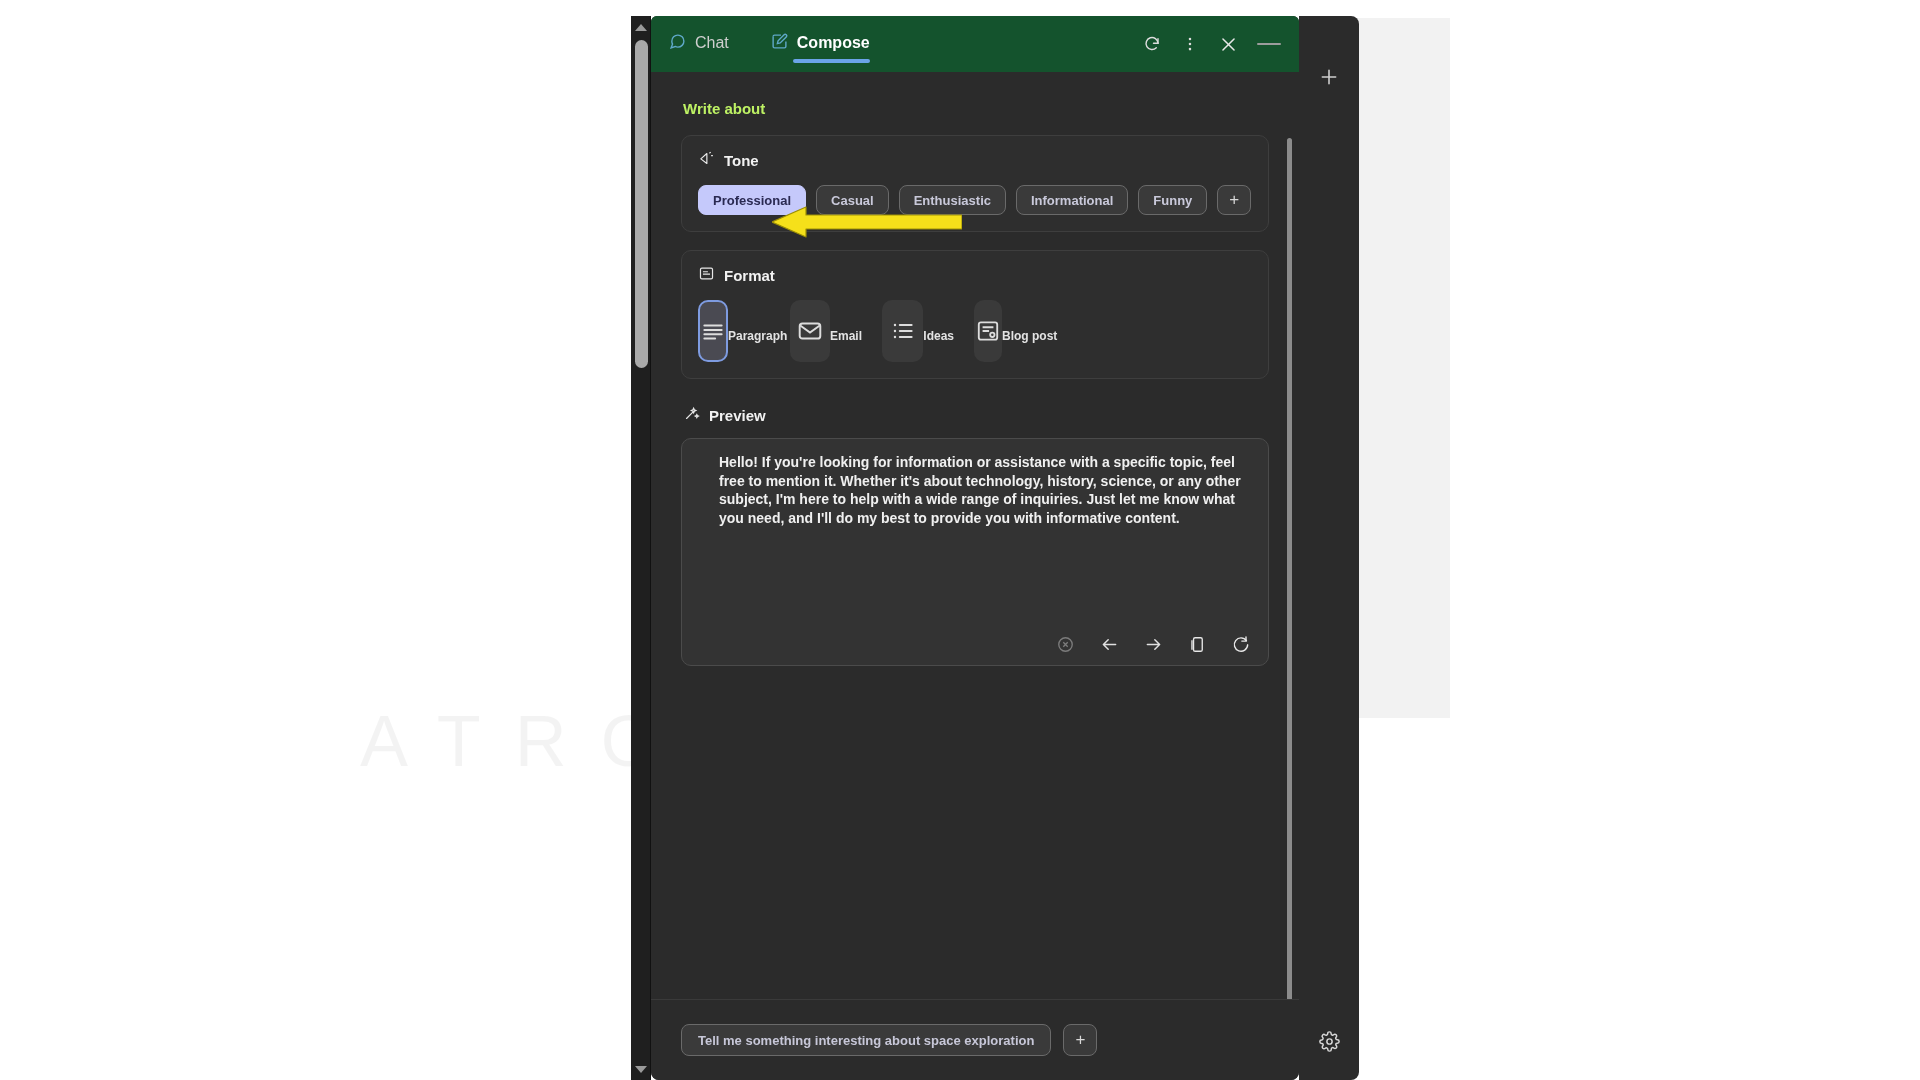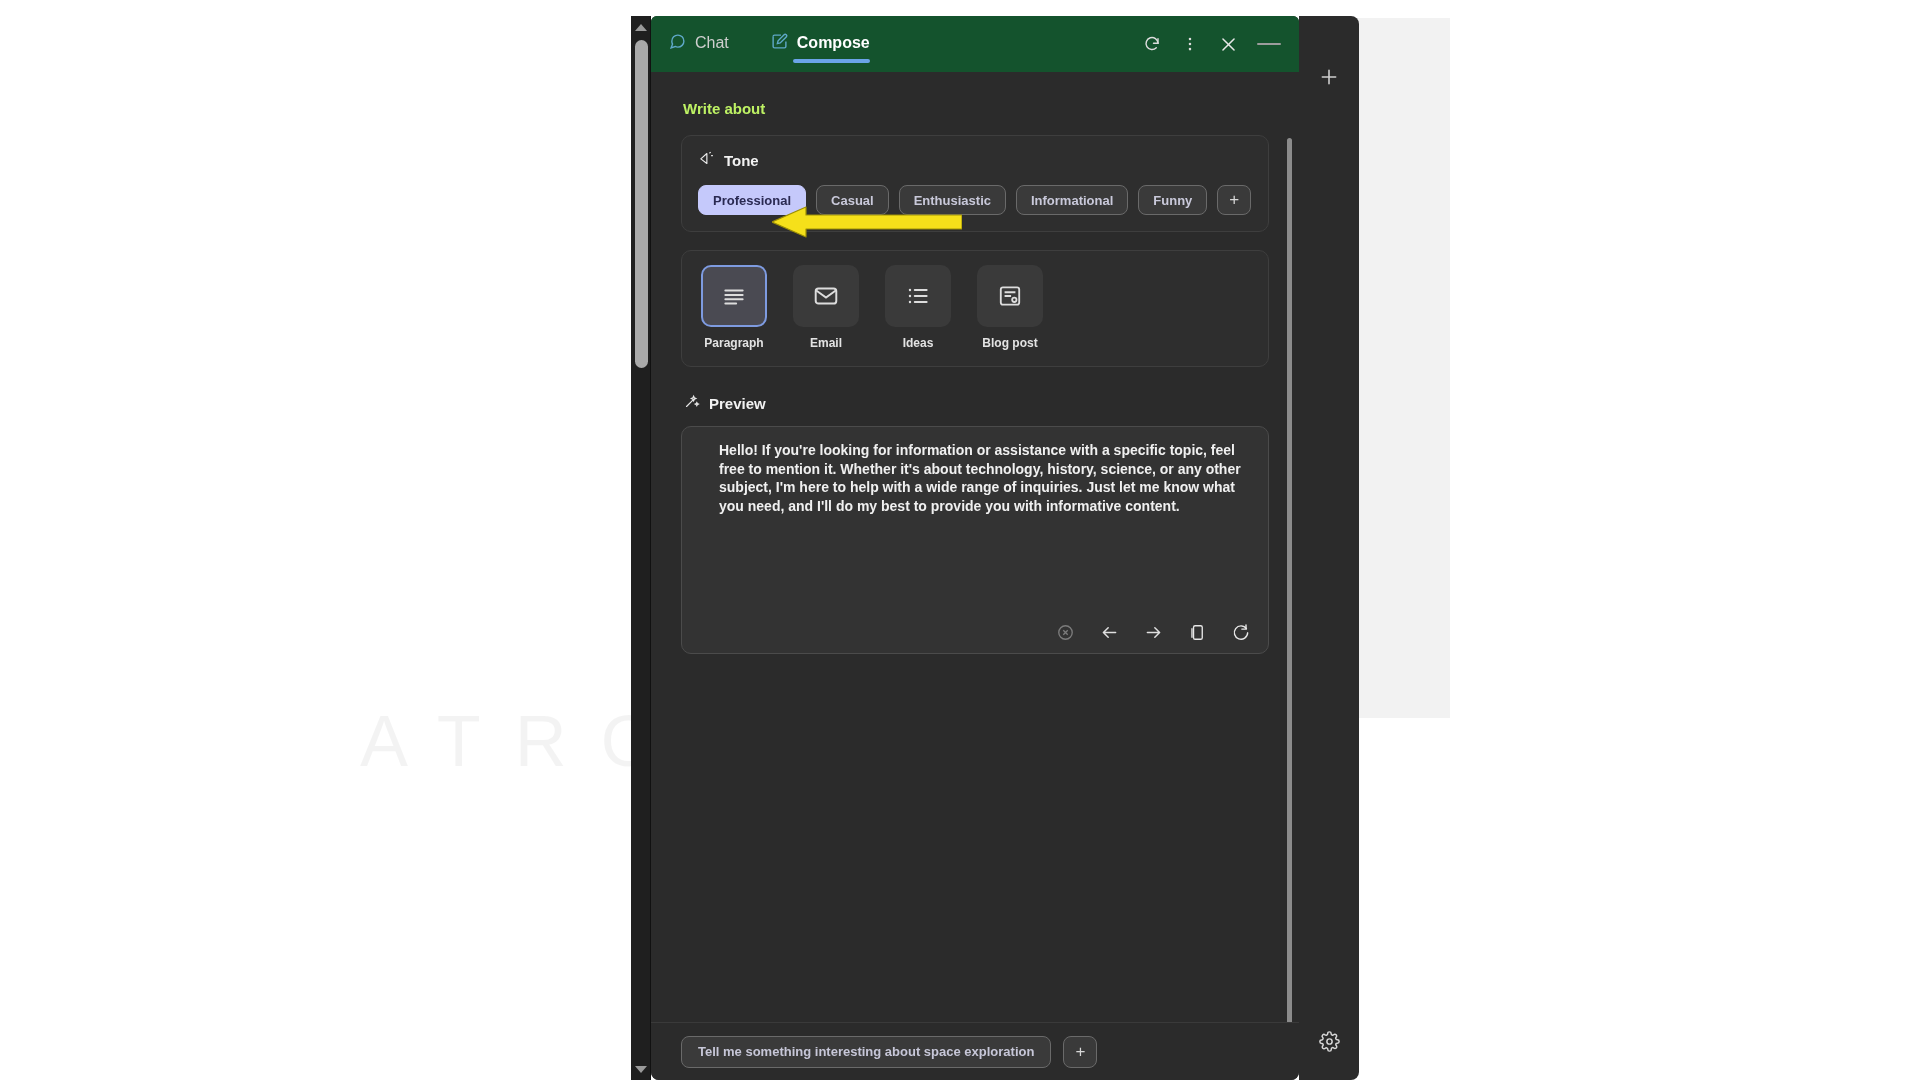--- a/index.html
+++ b/index.html
@@ -121,21 +121,21 @@
     height: 30px; padding: 0 14px; border-radius: 8px;
     display: inline-flex; align-items: center; justify-content: center;
     font-size: 13px; font-weight: 700; cursor: pointer;
     background: #3a3a3a; border: 1px solid #6a6a6a; color: #c9c9da;
   }
   .chip.selected { background: #c5c9fb; border-color: #c5c9fb; color: #2a2a52; }
   .chip.plus { width: 34px; padding: 0; font-size: 17px; font-weight: 400; color: #d8d8d8; }
 
   
   .fmt-row { display: flex; gap: 20px; }
-  .fmt { width: 72px; display: flex; flex-direction: column; align-items: center; cursor: pointer; }
+  .fmt { width: 72px; display: flex; flex-direction: row; align-items: center; cursor: pointer; }
   .fmt .box {
     width: 66px; height: 62px; border-radius: 10px;
     background: #3a3a3a; border: 1px solid transparent;
     display: flex; align-items: center; justify-content: center;
   }
   .fmt.selected .box { background: #4a4a52; border: 2px solid #7e9be0; }
   .fmt .flabel { margin-top: 9px; font-size: 12px; color: #e3e3e3; font-weight: 700; white-space: nowrap; }
 
   
   .generate {
@@ -157,21 +157,21 @@
   }
   .preview-text { font-size: 14px; line-height: 1.33; color: #f0f0f0; font-weight: 700; margin-left: 21px; }
   .preview-actions {
     position: absolute; right: 16px; bottom: 10px;
     display: flex; align-items: center; gap: 22px;
   }
   .pa-btn { width: 22px; height: 22px; display:flex; align-items:center; justify-content:center; cursor: pointer; }
 
   
   .bottombar {
-    position: absolute; left: 0; right: 0; bottom: 0; height: 58px;
+    position: absolute; left: 0; right: 0; bottom: 0; height: 81px;
     background: #2b2b2b;
     display: flex; align-items: center; gap: 12px;
     padding: 10px 30px;
     border-top: 1px solid #3a3a3a;
   }
   .sugg {
     height: 32px; padding: 0 16px; border-radius: 8px;
     background: #3a3a3a; border: 1px solid #6a6a6a; color: #c7c7d8;
     font-size: 13px; font-weight: 700; cursor: pointer;
     display: inline-flex; align-items: center;
@@ -306,20 +306,29 @@
             <div class="chip selected">Professional</div>
             <div class="chip">Casual</div>
             <div class="chip">Enthusiastic</div>
             <div class="chip">Informational</div>
             <div class="chip">Funny</div>
             <div class="chip plus">+</div>
           </div>
         </div>
 
         <div class="group">
+          <div class="group-head">
+            <span>
+              <svg width="17" height="17" viewBox="0 0 24 24" fill="none" stroke="#e6e6e6" stroke-width="1.7">
+                <rect x="3.5" y="4.5" width="17" height="15" rx="2"></rect>
+                  <path d="M7 9.5h7M7 13h10"></path>
+              </svg>
+            </span>
+            <span class="gtitle">Format</span>
+          </div>
           <div class="fmt-row">
             <div class="fmt selected">
               <div class="box">
                 <svg width="26" height="26" viewBox="0 0 24 24" stroke="#dddddd" stroke-width="1.8" stroke-linecap="round">
                   <path d="M4 7h16M4 11h16M4 15h16M4 19h10"></path>
                 </svg>
               </div>
               <div class="flabel">Paragraph</div>
             </div>
             <div class="fmt">

